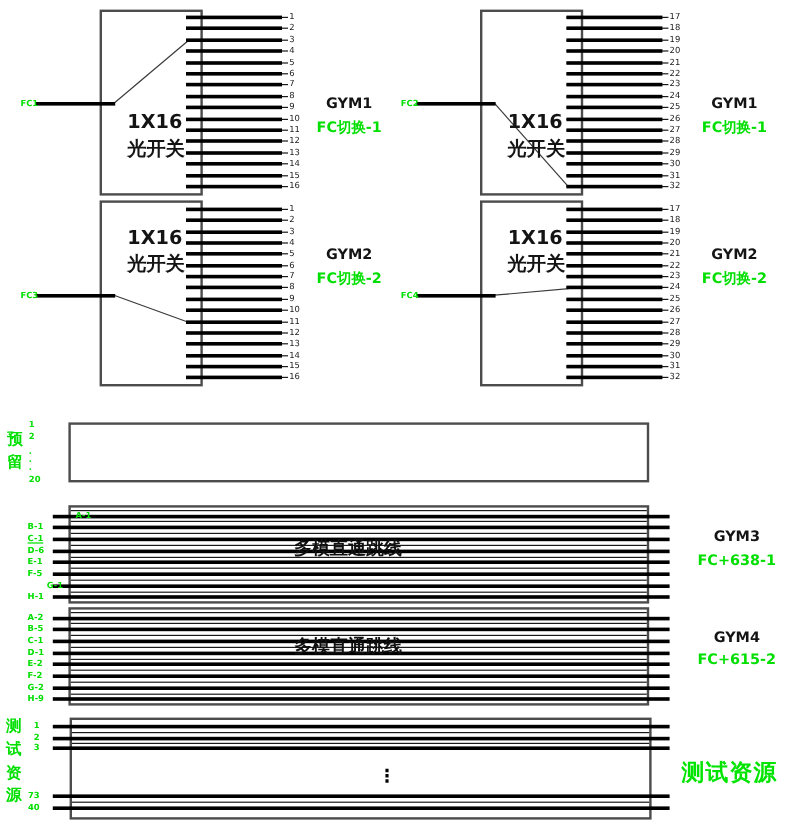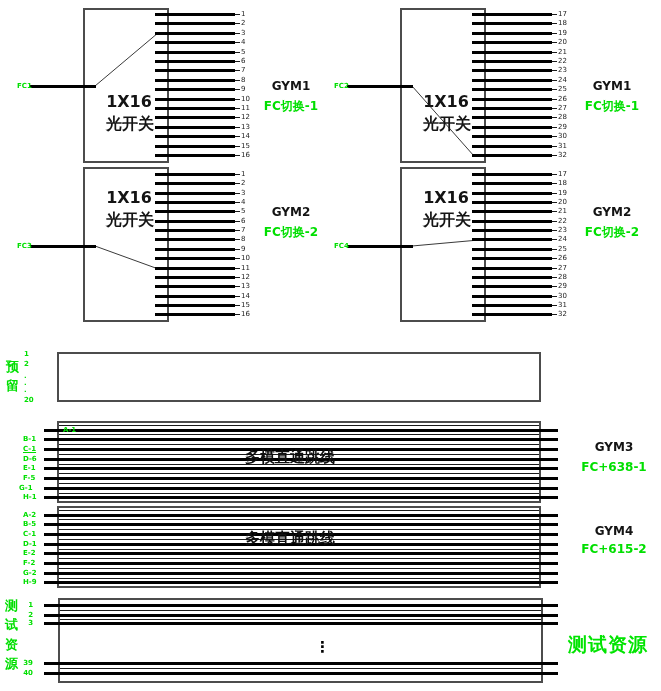--- a/index.html
+++ b/index.html
@@ -292,21 +292,21 @@
     <div class="abs thick" style="left: 44px; top: 457.6px; width: 514px;"></div>
     <div class="abs num green" style="left: 23px; top: 454.6px;">D-6</div>
     <div class="abs thin" style="left: 59px; top: 463.5px; width: 480px;"></div>
     <div class="abs thick" style="left: 44px; top: 467.3px; width: 514px;"></div>
     <div class="abs num green" style="left: 23px; top: 464.3px;">E-1</div>
     <div class="abs thin" style="left: 59px; top: 473.2px; width: 480px;"></div>
     <div class="abs thick" style="left: 44px; top: 477px; width: 514px;"></div>
     <div class="abs num green" style="left: 23px; top: 474px;">F-5</div>
     <div class="abs thin" style="left: 59px; top: 482.9px; width: 480px;"></div>
     <div class="abs thick" style="left: 44px; top: 486.7px; width: 514px;"></div>
-    <div class="abs num green" style="left: 19px; top: 483.7px;">G-1</div>
+    <div class="abs num green" style="left: 39px; top: 483.7px;">G-1</div>
     <div class="abs thin" style="left: 59px; top: 492.6px; width: 480px;"></div>
     <div class="abs thick" style="left: 44px; top: 496.4px; width: 514px;"></div>
     <div class="abs num green" style="left: 23px; top: 493.4px;">H-1</div>
     <div class="abs thin" style="left: 59px; top: 509.7px; width: 480px;"></div>
     <div class="abs thick" style="left: 44px; top: 513.5px; width: 514px;"></div>
     <div class="abs num green" style="left: 23px; top: 510.5px;">A-2</div>
     <div class="abs thin" style="left: 59px; top: 519.4px; width: 480px;"></div>
     <div class="abs thick" style="left: 44px; top: 523.2px; width: 514px;"></div>
     <div class="abs num green" style="left: 23px; top: 520.2px;">B-5</div>
     <div class="abs thin" style="left: 59px; top: 529.1px; width: 480px;"></div>
@@ -327,19 +327,19 @@
     <div class="abs thin" style="left: 59px; top: 577.6px; width: 480px;"></div>
     <div class="abs thick" style="left: 44px; top: 581.4px; width: 514px;"></div>
     <div class="abs num green" style="left: 23px; top: 578.4px;">H-9</div>
     <div class="abs thick" style="left: 44px; top: 604px; width: 514px;"></div>
     <div class="abs num green" style="left: 13px; top: 601px; width: 20px; text-align: right;">1</div>
     <div class="abs thick" style="left: 44px; top: 614px; width: 514px;"></div>
     <div class="abs num green" style="left: 13px; top: 611px; width: 20px; text-align: right;">2</div>
     <div class="abs thick" style="left: 44px; top: 622px; width: 514px;"></div>
     <div class="abs num green" style="left: 13px; top: 619px; width: 20px; text-align: right;">3</div>
     <div class="abs thick" style="left: 44px; top: 661.5px; width: 514px;"></div>
-    <div class="abs num green" style="left: 13px; top: 658.5px; width: 20px; text-align: right;">39</div>
+    <div class="abs num green" style="left: 13px; top: 658.5px; width: 20px; text-align: right;">73</div>
     <div class="abs thick" style="left: 44px; top: 671.5px; width: 514px;"></div>
     <div class="abs num green" style="left: 13px; top: 668.5px; width: 20px; text-align: right;">40</div>
     <div class="abs thin" style="left: 60px; top: 610px; width: 481px;"></div>
     <div class="abs thin" style="left: 60px; top: 619px; width: 481px;"></div>
     <div class="abs thin" style="left: 60px; top: 667.5px; width: 481px;"></div>
   </div>
 
 </body></html>

